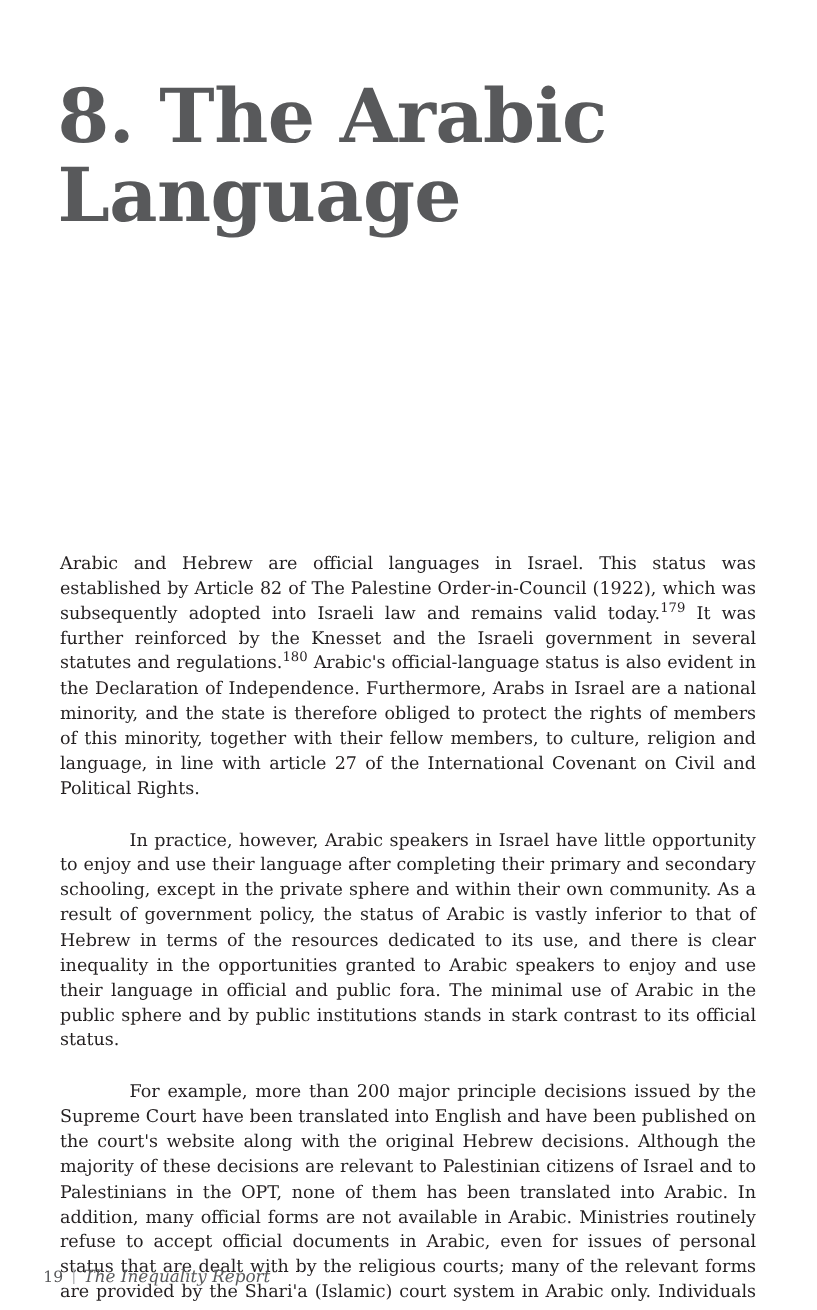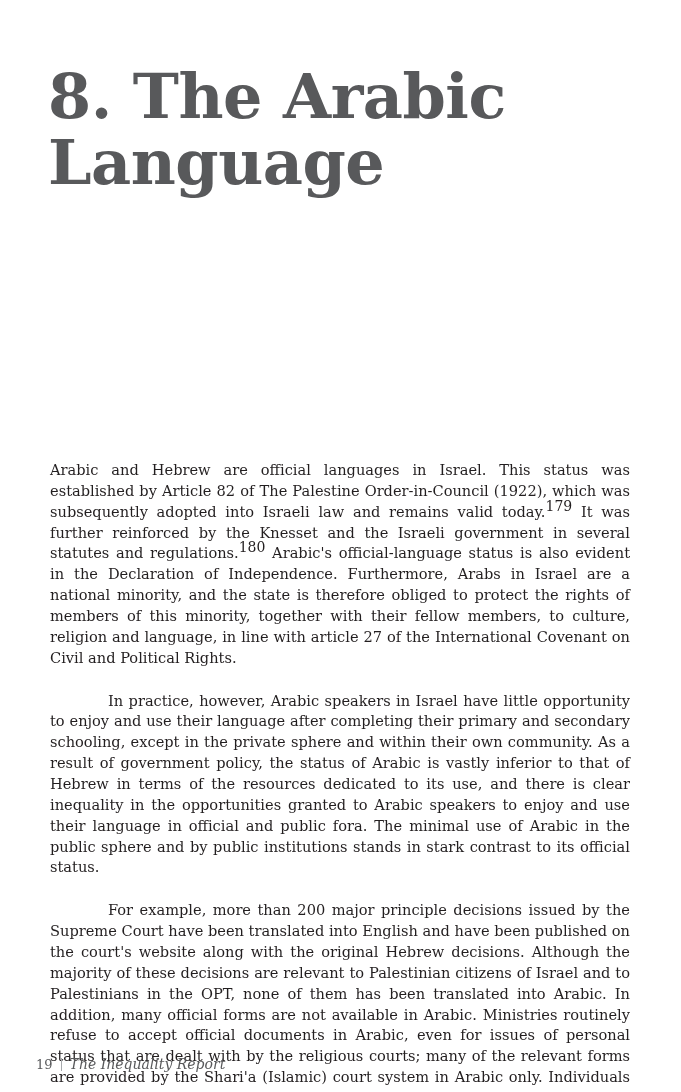--- a/index.html
+++ b/index.html
@@ -52,21 +52,21 @@
   }
   p.para.indent {
     text-indent: 58px;
   }
   p.para:last-child {
     margin-bottom: 0;
   }
   .it {
   }
   sup {
-    font-size: 14px;
+    font-size: 11px;
     vertical-align: super;
     line-height: 0;
   }
   .footer {
     position: absolute;
     left: 36px;
     bottom: 20px;
     width: 600px;
     font-family: "DejaVu Serif", serif;
     font-size: 13px;

